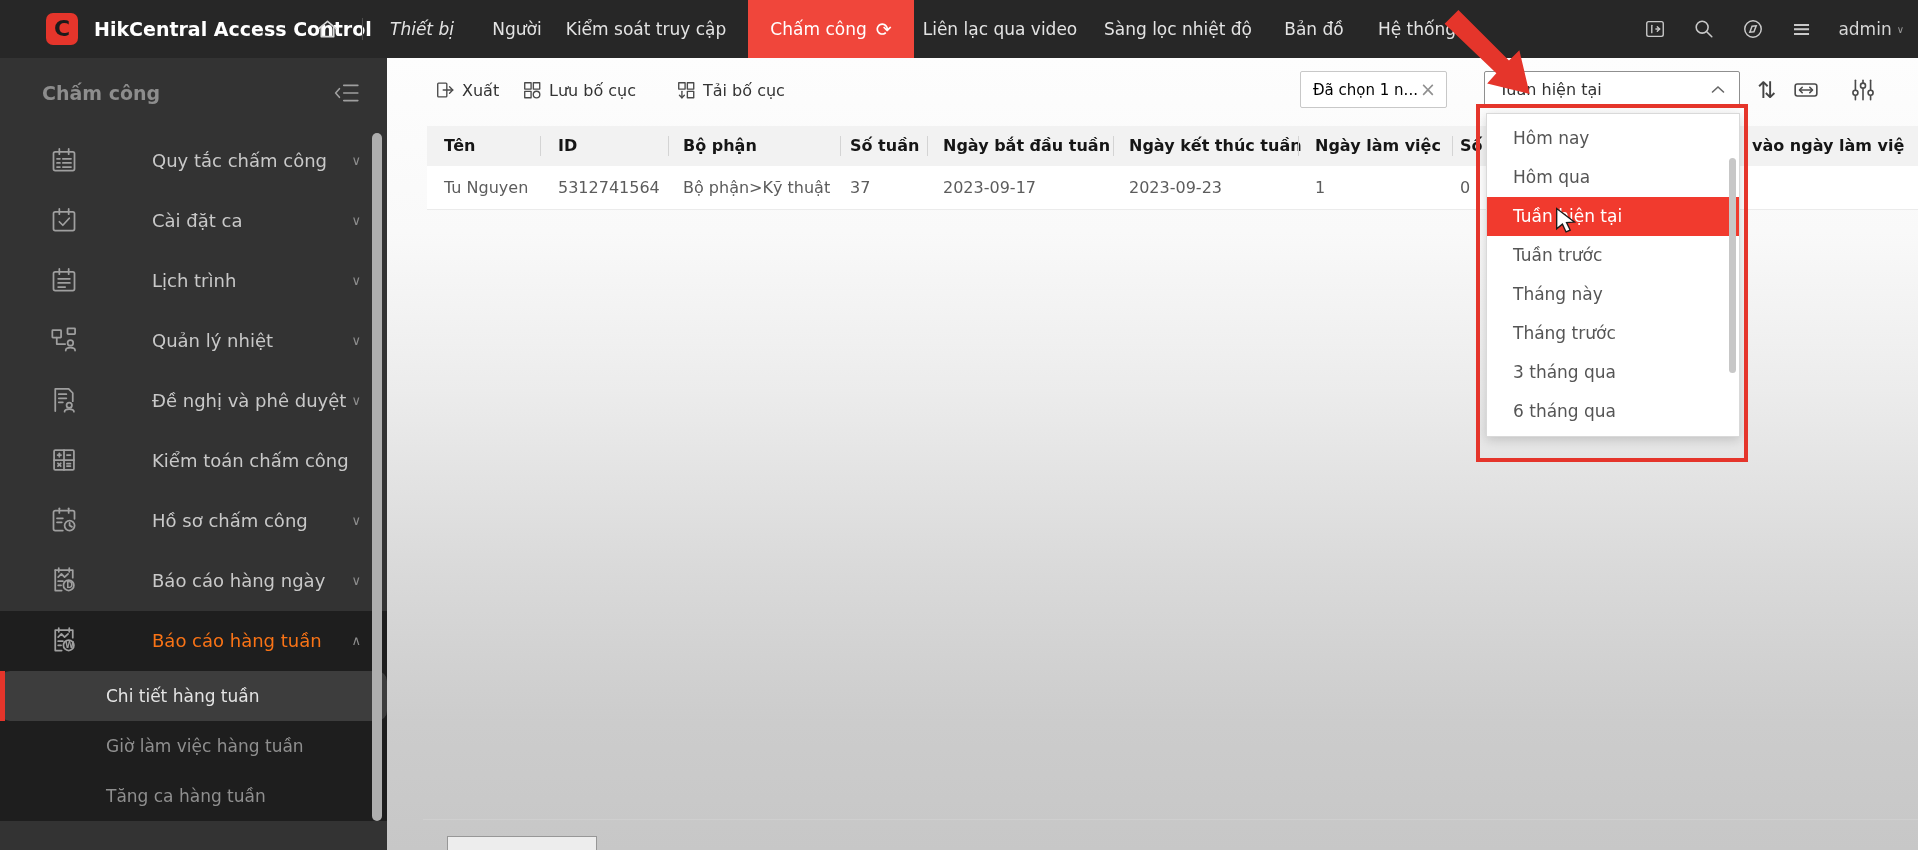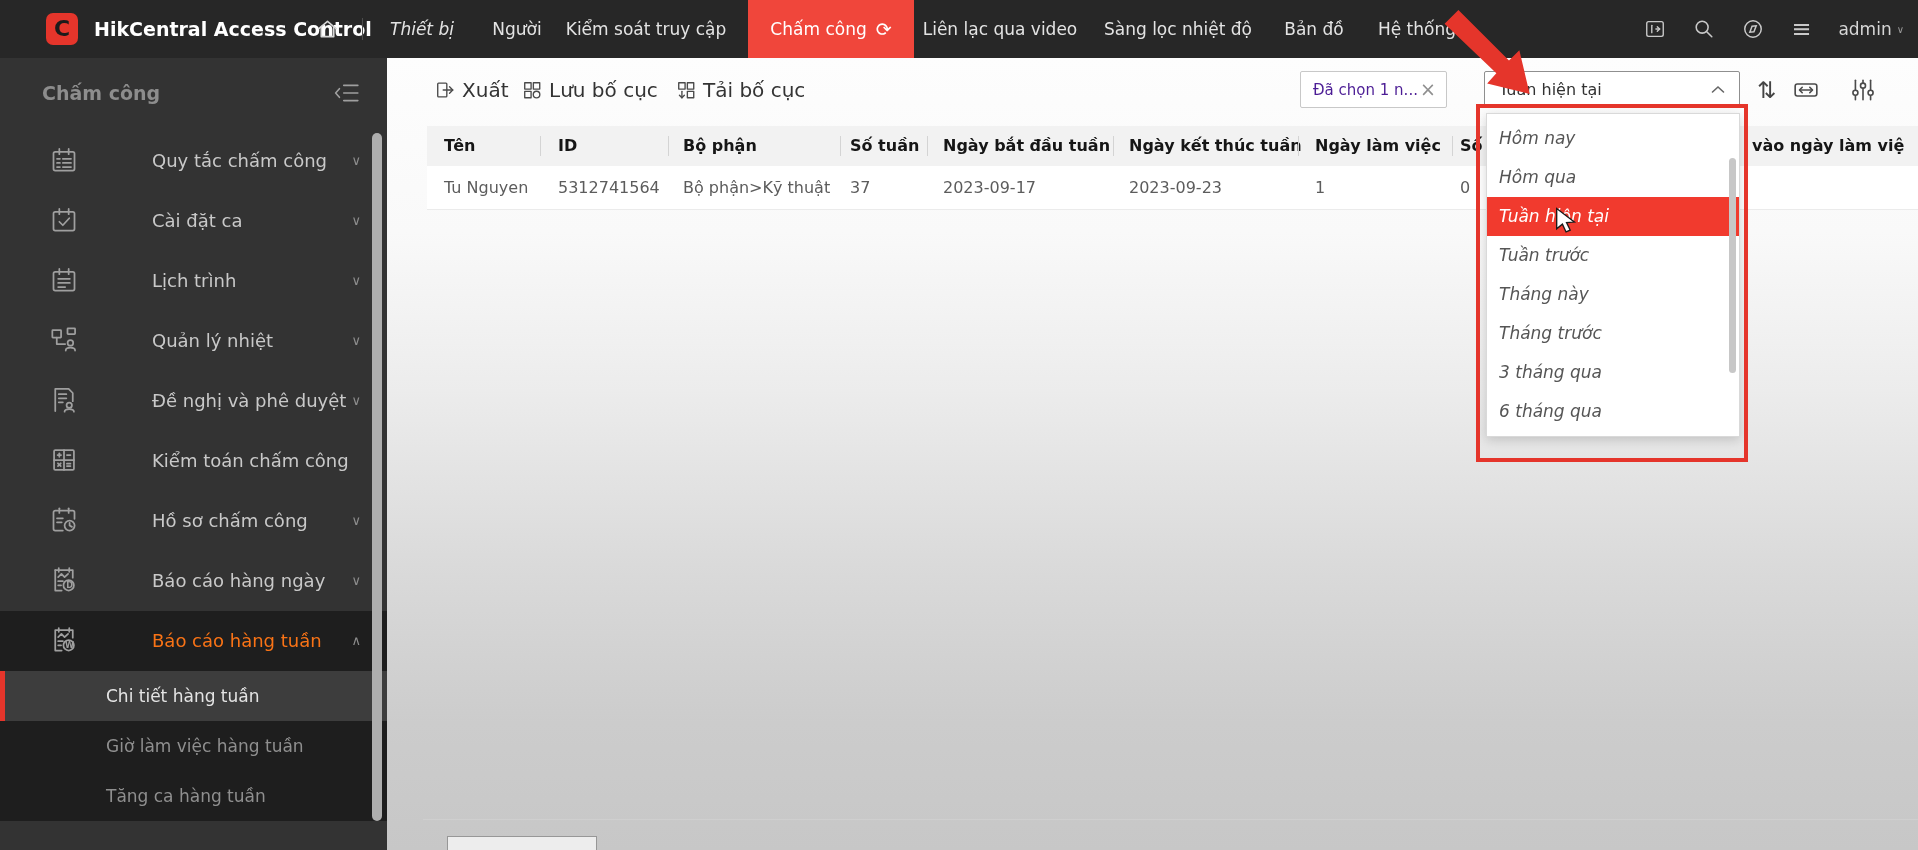--- a/index.html
+++ b/index.html
@@ -31,59 +31,59 @@
   .sidebar { position:absolute; left:0; top:58px; width:387px; height:792px; background:#333333; z-index:10; }
   .sb-title { position:absolute; left:42px; top:24px; font-size:19px; font-weight:bold; color:#8d8d8d; }
   .sb-collapse { position:absolute; left:334px; top:22px; }
   .sb-row { position:absolute; left:0; width:387px; height:60px; }
   .sb-row .sbi { position:absolute; left:50px; top:15px; }
   .sb-row .lbl { position:absolute; left:106px; top:0; height:60px; line-height:60px; font-size:18px; color:#c9c9c9; white-space:nowrap;margin-left:46px; }
   .sb-row .cv { position:absolute; right:26px; top:0; height:60px; line-height:60px; font-size:13px; color:#8e8e8e; }
   .sb-group { position:absolute; left:0; top:553px; width:387px; height:210px; background:#1e1e1e; }
   .sb-row.ghead { top:553px; background:#1e1e1e; }
   .sb-row.ghead .lbl { color:#f97316; }
-  .sb-sub { position:absolute; left:0; width:387px; height:50px; }
+  .sb-sub { position:absolute; left:0; width:387px; height:50px;border-radius:10px; }
   .sb-sub .lbl { position:absolute; left:106px; top:0; height:50px; line-height:50px; font-size:17px; color:#8f8f8f; white-space:nowrap; }
   .sb-sub.sel { background:#3d3d3d; }
   .sb-sub.sel .lbl { color:#e4e4e4; }
   .sb-sub.sel .redbar { position:absolute; left:0; top:0; width:5px; height:50px; background:#e5352b; }
   .sb-scroll { position:absolute; left:372px; top:75px; width:10px; height:688px; background:#aeaeae; border-radius:5px; }
   .sbi svg, .sb-collapse svg { stroke:#9f9f9f; fill:none; stroke-width:1.5; stroke-linecap:round; stroke-linejoin:round; }
   .sbi svg text { stroke:none; fill:#9f9f9f; font-size:7px; font-weight:bold; }
 
   
   .content-bg { position:absolute; left:387px; top:58px; width:1531px; height:792px;
      background:linear-gradient(180deg,#fdfdfd 0%,#f9f9f9 22%,#ececec 42%,#dadada 64%,#cccccc 84%,#c7c7c7 100%); }
-  .tbtn { position:absolute; top:72px; height:36px; display:flex; align-items:center; gap:7px; font-size:20px; color:#333; cursor:default; }
+  .tbtn { position:absolute; top:72px; height:36px; display:flex; align-items:center; gap:7px; font-size:16px; color:#333; cursor:default; }
   .tbtn svg { stroke:#4a4a4a; fill:none; stroke-width:1.5; stroke-linecap:round; stroke-linejoin:round; }
   .b-export{left:435px;} .b-save{left:522px;} .b-load{left:676px;align-items:center;}
   .chip { position:absolute; left:1300px; top:71px; width:147px; height:37px; background:#fff; border:1px solid #c8c8c8; border-radius:2px;
           display:flex; align-items:center; padding:0 10px 0 12px; }
-  .chip .txt { flex:1; font-size:15px; color:#4c1d95; white-space:nowrap; overflow:hidden; }
+  .chip .txt { flex:1; font-size:15px; color:#000000; white-space:nowrap; overflow:hidden; }
   .chip .x { font-size:19px; color:#8f8f8f; line-height:1; }
   .select { position:absolute; left:1484px; top:71px; width:256px; height:37px; background:#fff; border:1px solid #8f8f8f; border-radius:2px;
             display:flex; align-items:center; padding:0 14px; z-index:55; }
   .select .txt { flex:1; font-size:16px; color:#333; }
   .sortg { position:absolute; left:1752px; top:72px; width:30px; height:36px; line-height:36px; text-align:center; font-size:23px; color:#444; }
   .ico-abs { position:absolute; }
   .ico-abs svg { stroke:#4a4a4a; fill:none; stroke-width:1.5; stroke-linecap:round; stroke-linejoin:round; }
 
   
   .thead { position:absolute; left:427px; top:126px; width:1491px; height:40px; background:#f2f2f2; z-index:5; }
   .thead .hc { position:absolute; top:0; height:40px; line-height:40px; font-size:16px; font-weight:bold; color:#161616; white-space:nowrap; }
   .h0{left:17px;} .h1{left:131px;} .h2{left:256px;} .h3{left:423px;} .h4{left:516px;} .h5{left:702px;} .h6{left:888px;} .h7{left:1033px;} .h8{left:1325px;}
   .thead .sep { position:absolute; top:10px; width:1px; height:20px; background:#d4d4d4; }
   .s0{left:113px;} .s1{left:241px;} .s2{left:413px;} .s3{left:500px;} .s4{left:686px;} .s5{left:871px;} .s6{left:1025px;}
   .trow { position:absolute; left:427px; top:166px; width:1491px; height:44px; background:#fff; border-bottom:1px solid #ebebeb; z-index:5; }
   .trow .tc { position:absolute; top:0; height:44px; line-height:44px; font-size:16px; color:#5c5c5c; white-space:nowrap; }
 
   
   .dd { position:absolute; left:1486px; top:113px; width:254px; height:324px; background:#fff; border:1px solid #d9d9d9;
         box-shadow:0 3px 10px rgba(0,0,0,0.16); z-index:60; padding-top:5px; }
-  .dd .opt { height:39px; line-height:39px; padding-left:12px; font-size:17px; color:#555; white-space:nowrap;font-style:italic; }
+  .dd .opt { height:39px; line-height:39px; padding-left:26px; font-size:17px; color:#555; white-space:nowrap; }
   .dd .opt.sel { background:#f13a2e; color:#fff; }
   .dd-thumb { position:absolute; right:3px; top:44px; width:7px; height:215px; background:#c7c7c7; border-radius:4px; }
 
   
   .ann-rect { position:absolute; left:1476px; top:104px; width:272px; height:358px; border:4px solid #e5352b; z-index:70; pointer-events:none; }
   .ann-arrow { position:absolute; left:1440px; top:10px; z-index:75; pointer-events:none; }
   .cursor { position:absolute; left:1553px; top:207px; z-index:80; pointer-events:none; }
 
   
   .foot-line { position:absolute; left:423px; top:819px; width:1495px; height:1px; background:#cfcfcf; }

